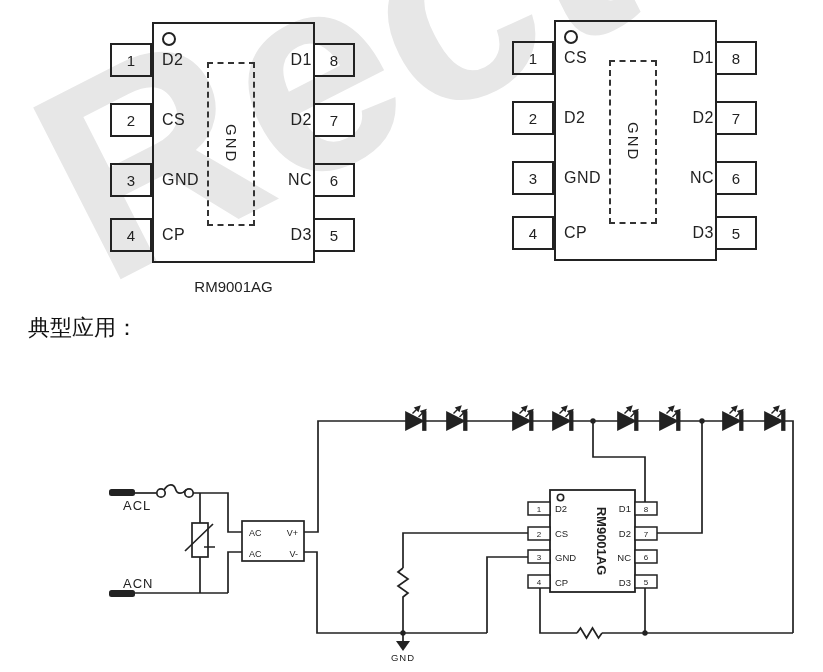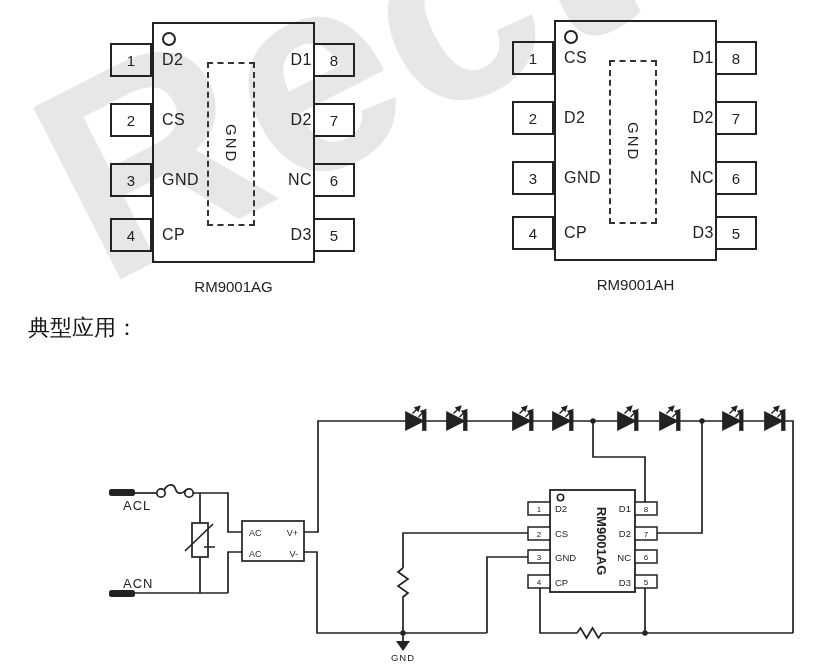--- a/index.html
+++ b/index.html
@@ -121,21 +121,20 @@
     <div class="plab r3">CP</div>
 
     <div class="prab r0">D1</div>
     <div class="prab r1">D2</div>
     <div class="prab r2">NC</div>
     <div class="prab r3">D3</div>
 
     <div class="pad">
       <span class="vtext">GND</span>
     </div>
-    <div class="pkg-name">RM9001AH</div>
   </div>
 
   <div class="heading">典型应用：</div>
 
   <svg class="layer" width="823" height="672" viewBox="0 0 823 672">
     <defs>
       <g id="ledarrow">
         <line x1="0" y1="0" x2="4.5" y2="-4.5" stroke="#222" stroke-width="1.5"></line>
         <polygon points="7,-7 5.6,-2.8 2.8,-5.6" fill="#222"></polygon>
       </g>

